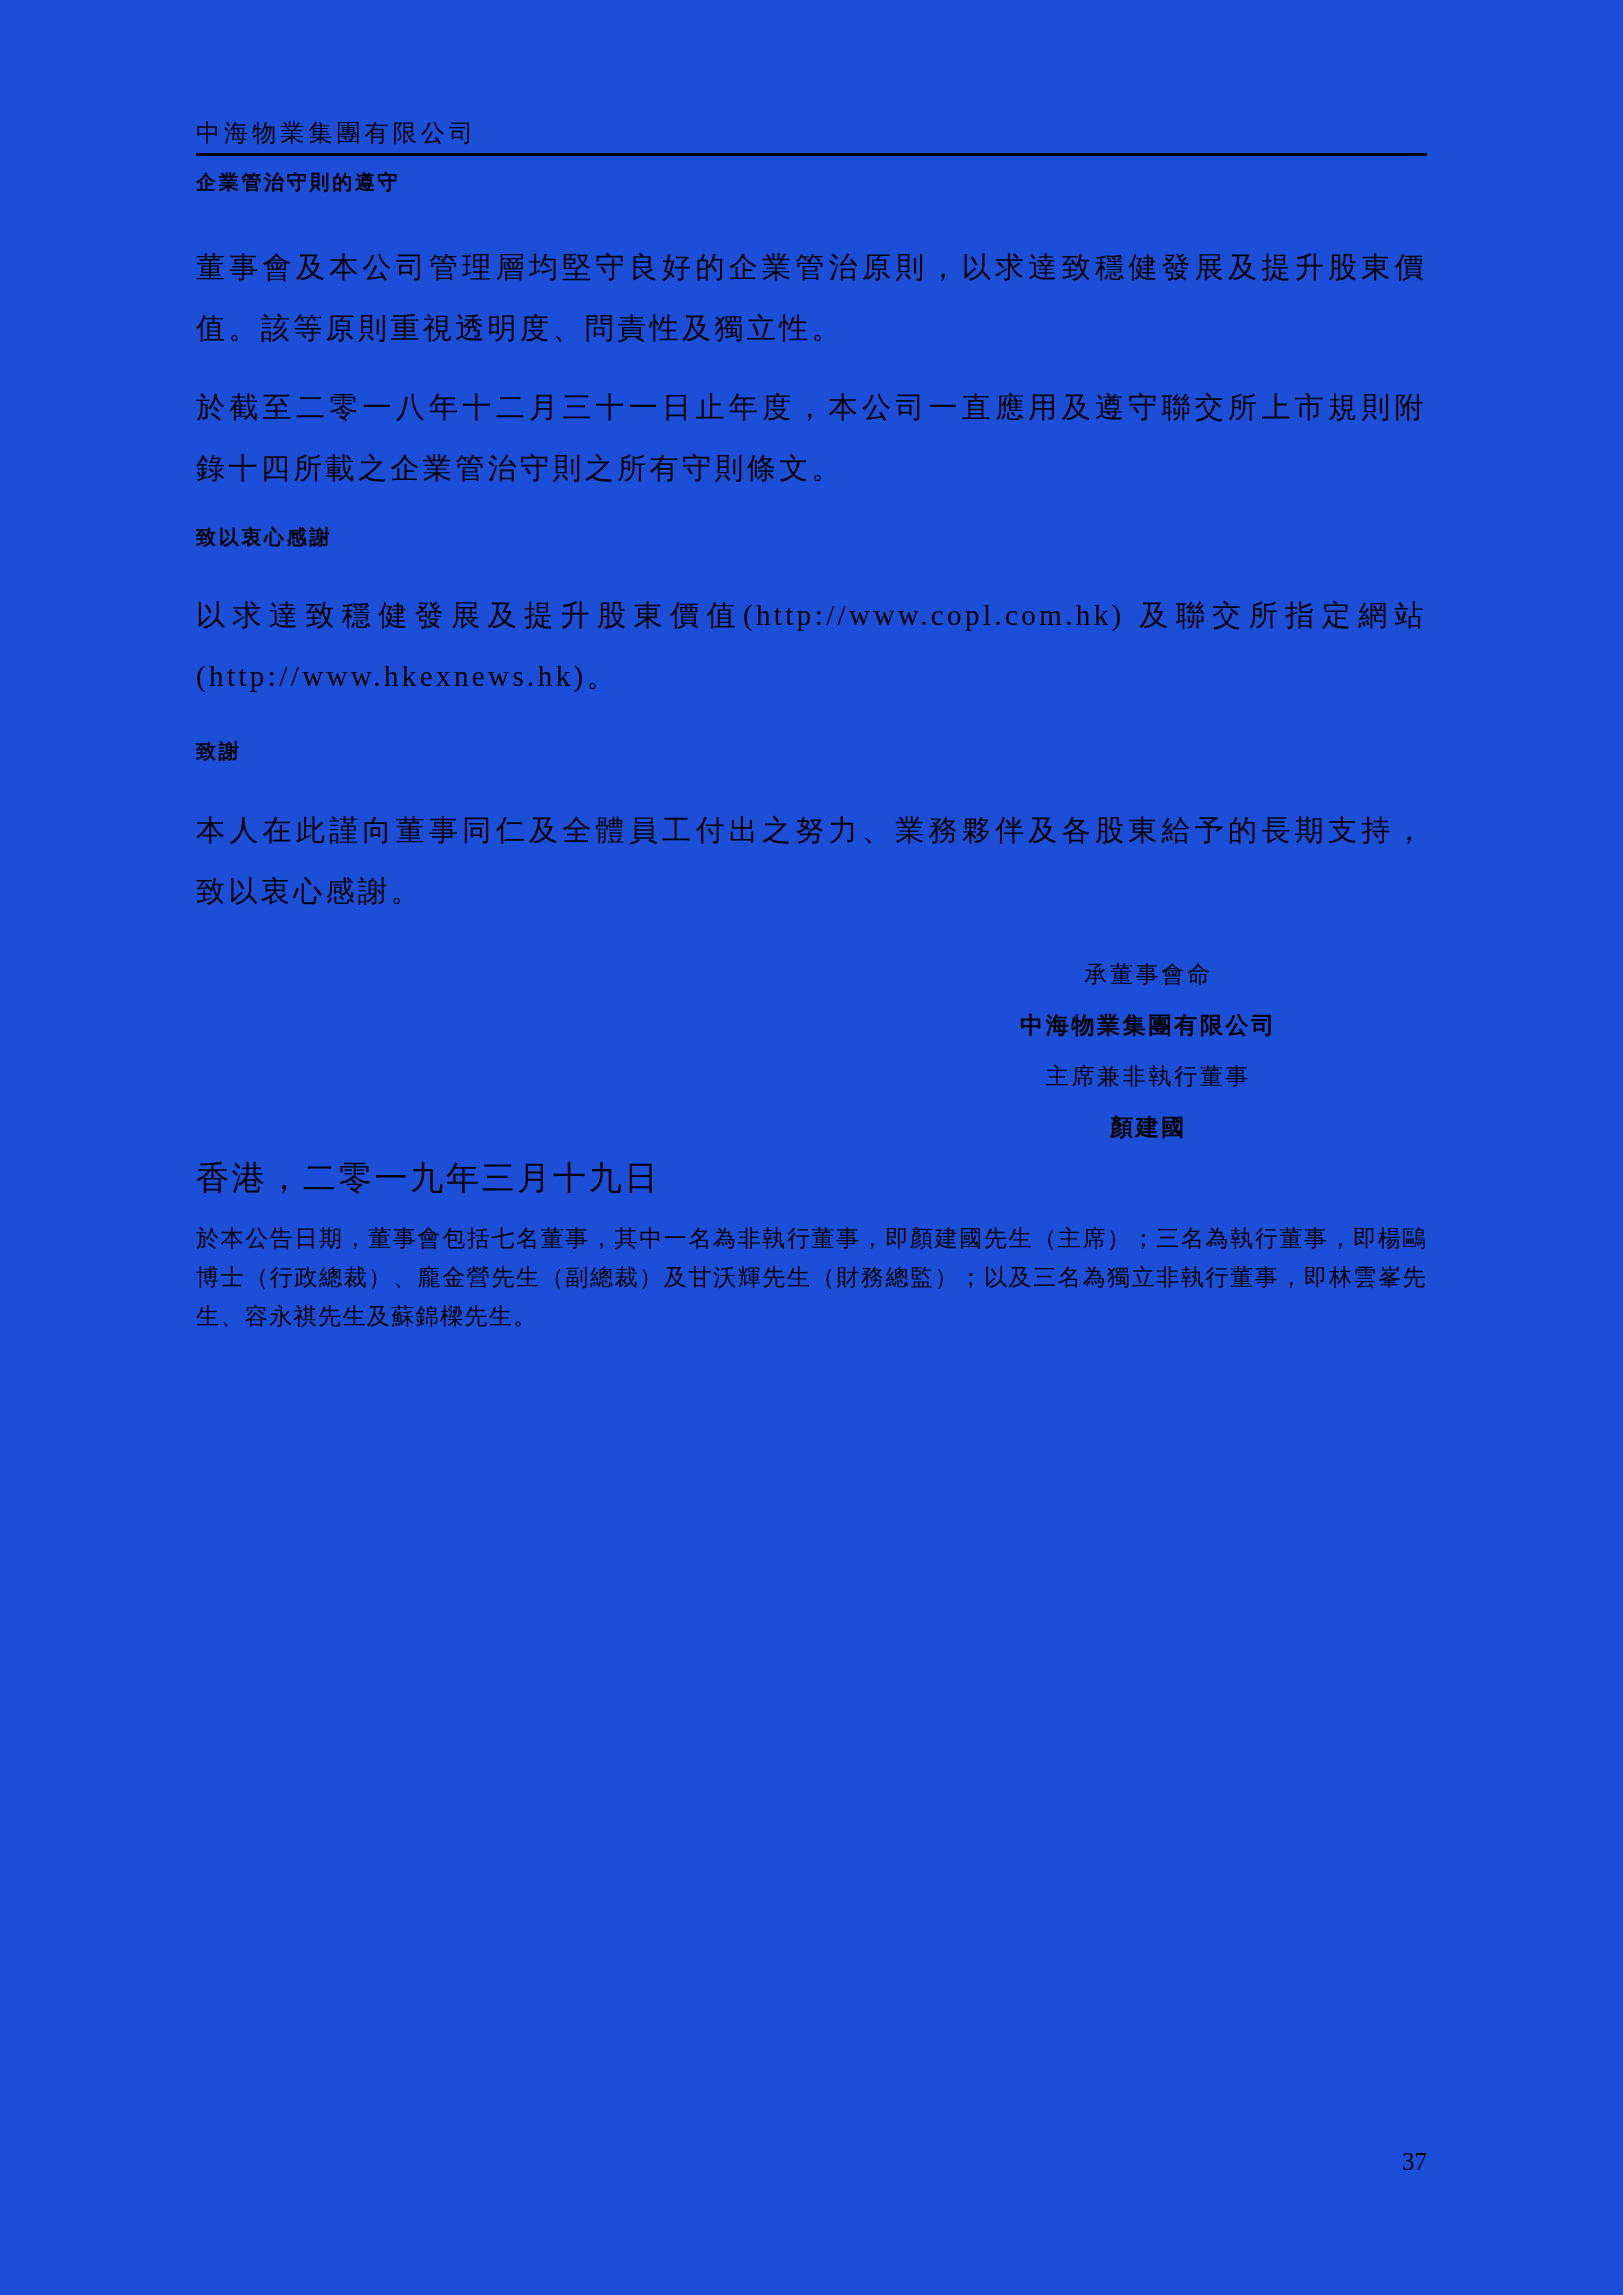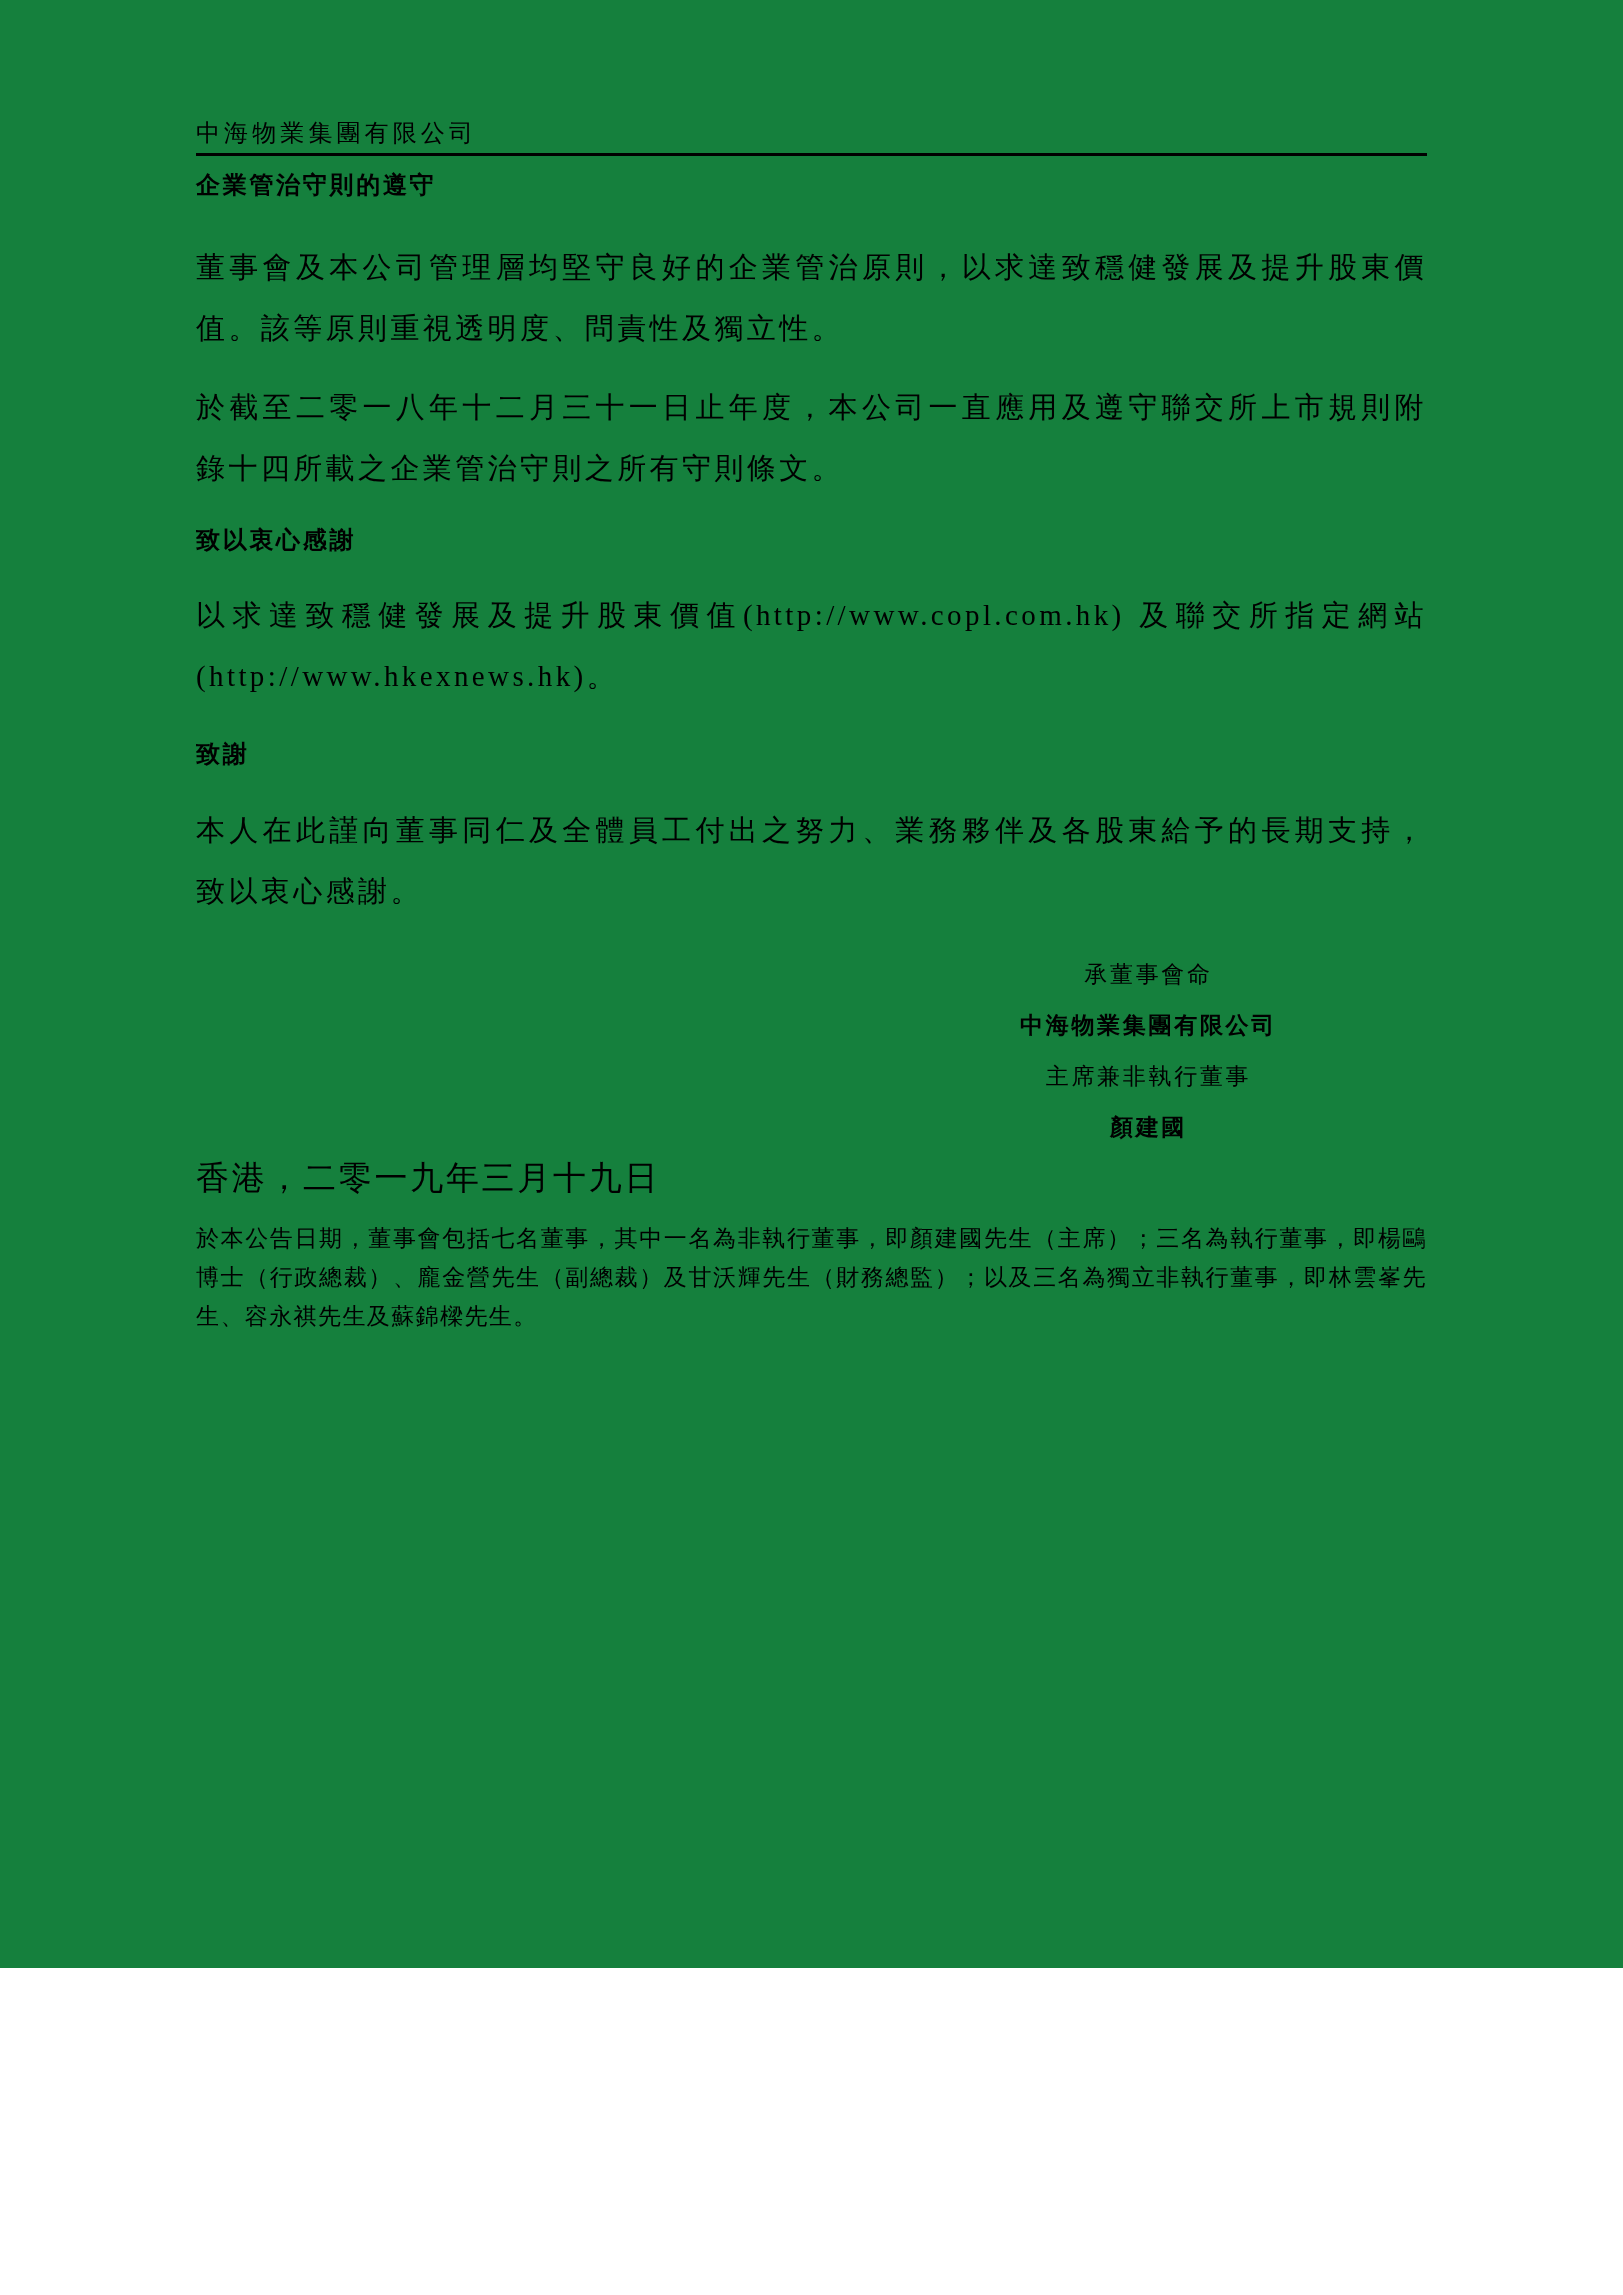--- a/index.html
+++ b/index.html
@@ -3,22 +3,22 @@
 <meta charset="utf-8">
 <style>
   html, body {
     margin: 0;
     padding: 0;
     background: #ffffff;
   }
   .page {
     position: relative;
     width: 1623px;
-    height: 1968px;
-    background: #15803d;
+    height: 2295px;
+    background: #1d4ed8;
     color: #000000;
     font-family: "Liberation Serif", "DejaVu Serif", serif;
     overflow: hidden;
   }
   .content-col {
     position: absolute;
     left: 196px;
     width: 1231px;
   }
   .running-header {
@@ -32,21 +32,21 @@
     position: absolute;
     left: 196px;
     width: 1231px;
     top: 153px;
     height: 0;
     border: none;
     border-top: 3.4px solid #000000;
     margin: 0;
   }
   .sec-title {
-    font-size: 24px;
+    font-size: 20px;
     font-weight: bold;
     letter-spacing: 2.7px;
     white-space: nowrap;
   }
   .body-para {
     font-size: 29px;
     line-height: 61px;
     letter-spacing: 3.4px;
     text-align: justify;
     text-justify: inter-ideograph;

